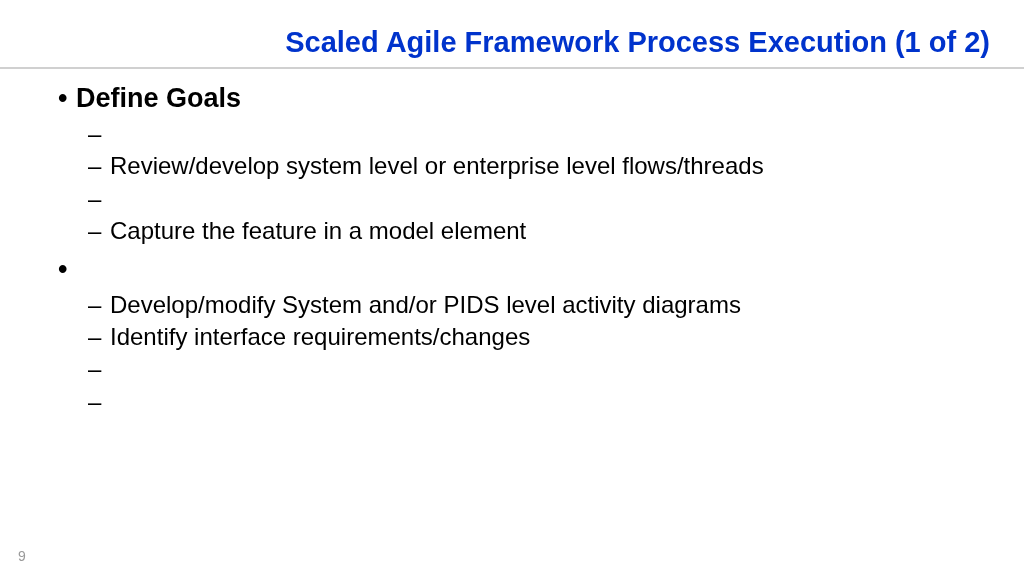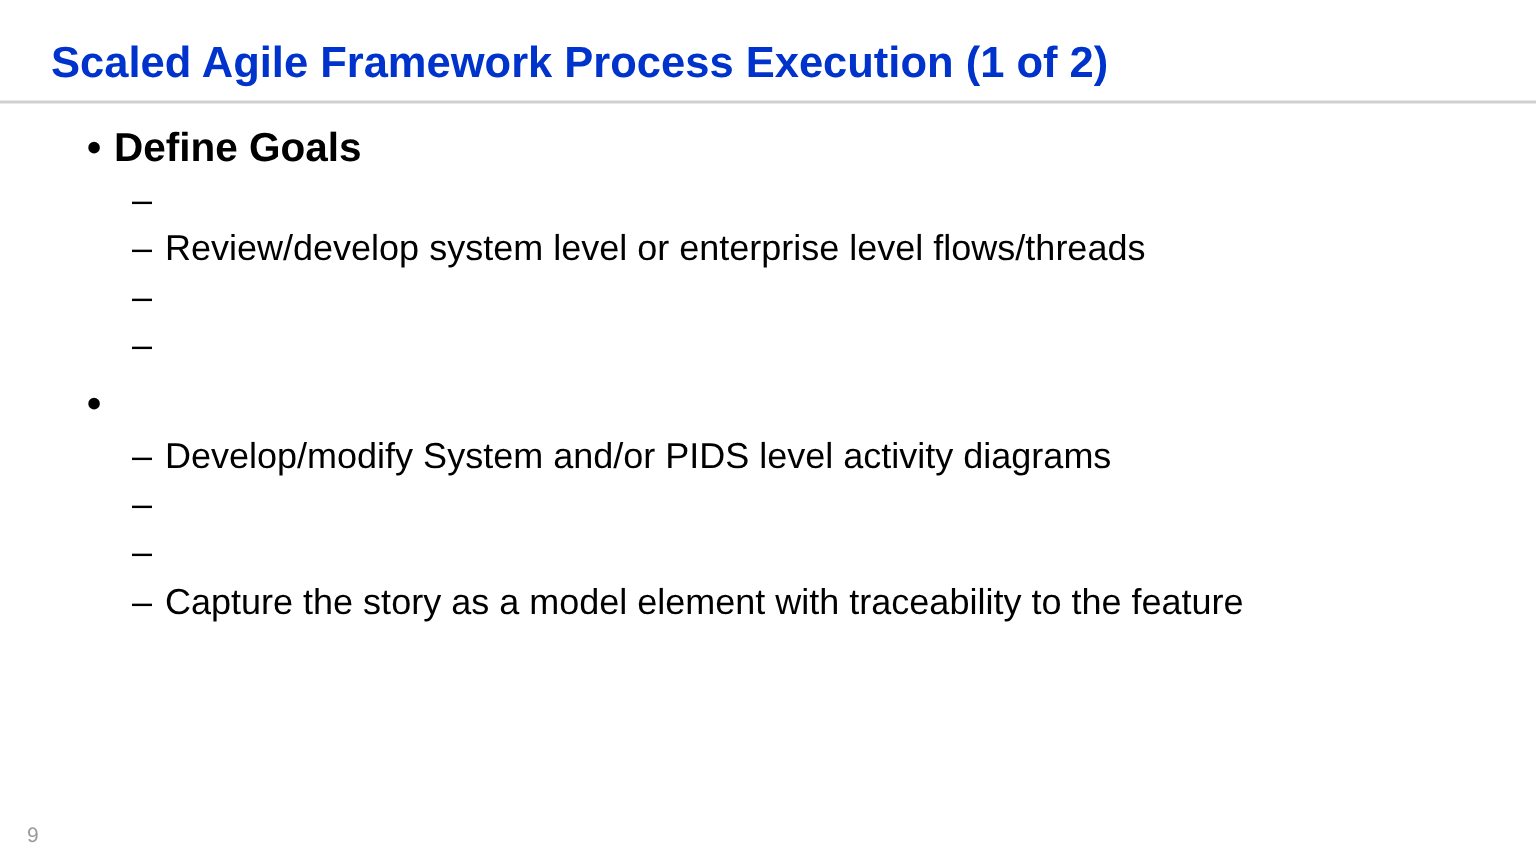--- a/index.html
+++ b/index.html
@@ -3,20 +3,21 @@
 <meta charset="utf-8">
 <style>
   * { margin: 0; padding: 0; box-sizing: border-box; }
   html, body { width: 1024px; height: 576px; background: #fff; font-family: Arial, Helvetica, sans-serif; color: #000; }
   .slide { position: relative; width: 1024px; height: 576px; }
   .title {
     font-size: 29px;
     font-weight: bold;
     color: #0033cc;
     padding: 26px 34px 8px 34px;
+    text-align: right;
   }
   .rule {
     border: none;
     border-top: 2px solid #d0d0d0;
     margin: 0 0 0 0;
   }
   .content {
     padding: 14px 34px 0 60px;
   }
   .top-item {
@@ -77,41 +78,42 @@
           </li>
         <li>
             <span class="dash">–</span>
             <span>Review/develop system level or enterprise level flows/threads</span>
           </li>
         <li>
             <span class="dash">–</span>
           </li>
         <li>
             <span class="dash">–</span>
+            <span>Capture the feature in a model element</span>
           </li>
       </ul>
     </div>
 
     <div class="top-item">
       <div class="top-line">
         <span class="bullet-dot">•</span>
       </div>
       <ul class="sub-list">
         <li>
             <span class="dash">–</span>
             <span>Develop/modify System and/or PIDS level activity diagrams</span>
           </li>
         <li>
             <span class="dash">–</span>
+            <span>Identify interface requirements/changes</span>
           </li>
         <li>
             <span class="dash">–</span>
           </li>
         <li>
             <span class="dash">–</span>
-            <span>Capture the story as a model element with traceability to the feature</span>
           </li>
       </ul>
     </div>
 
   </div>
   <div class="page-num">9</div>
 </div>
 
 </body></html>

